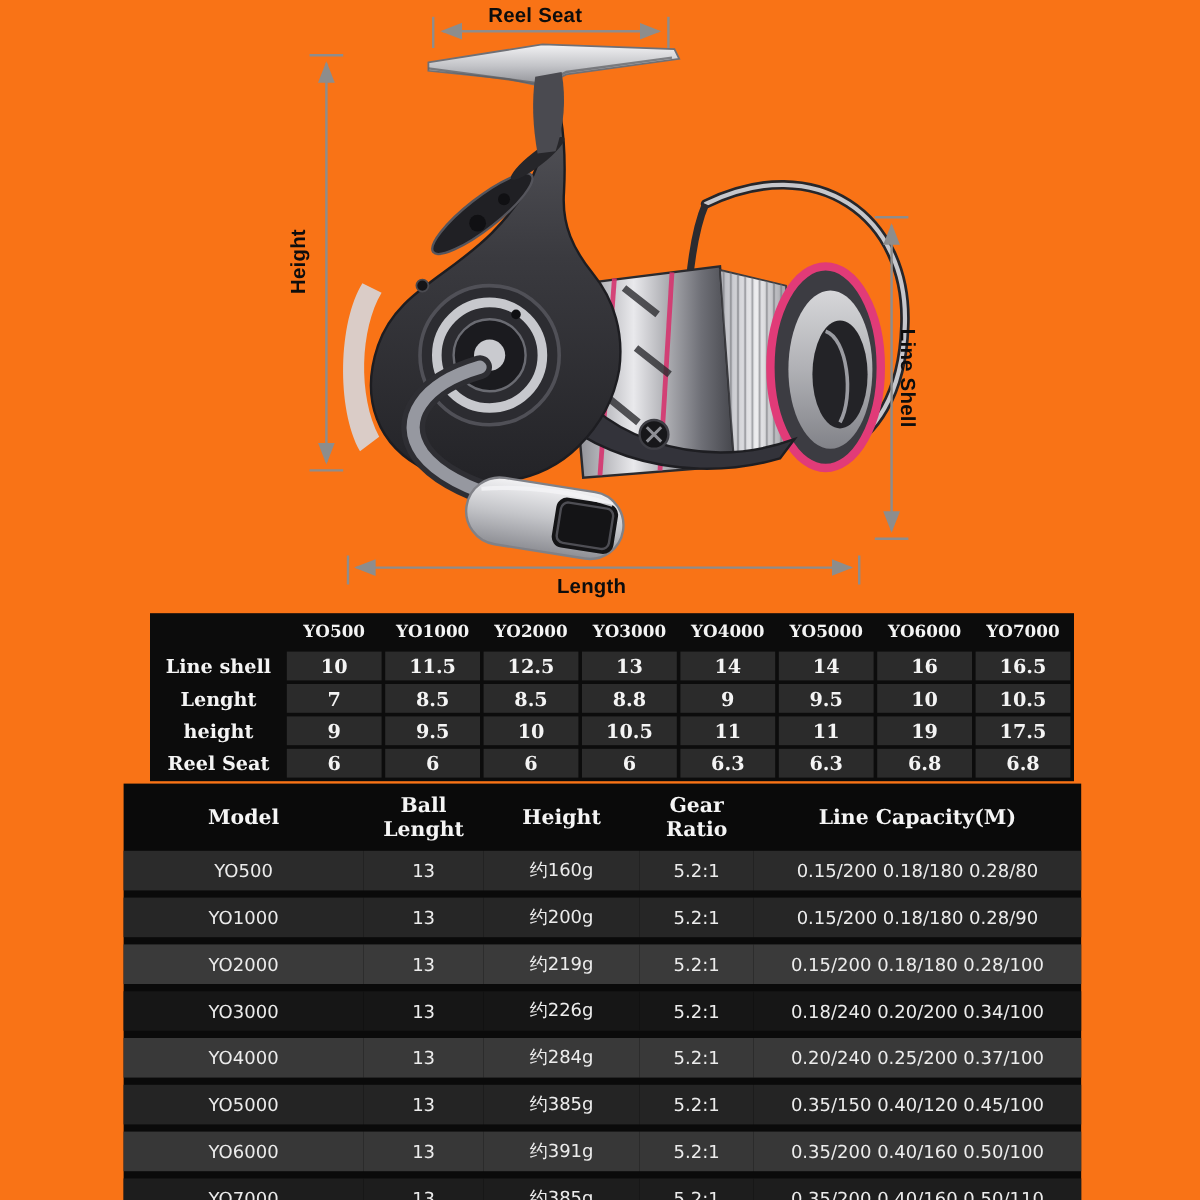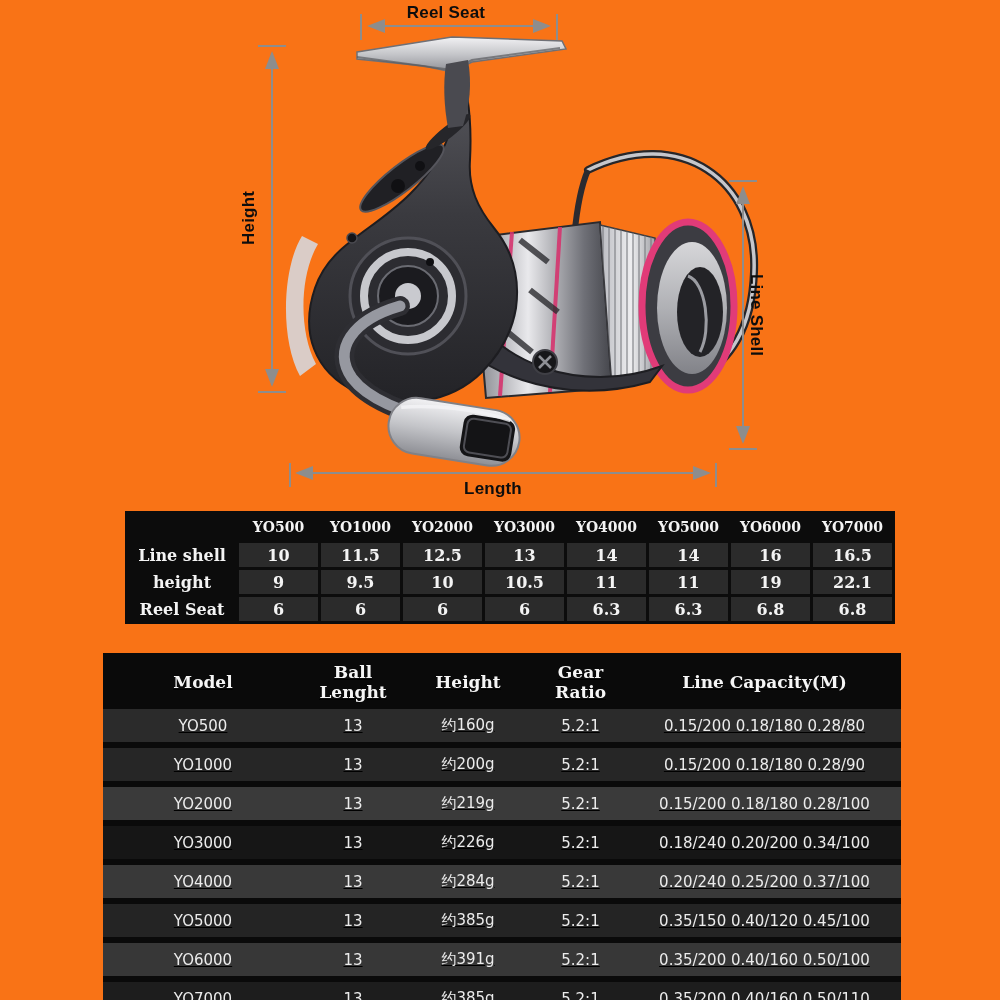--- a/index.html
+++ b/index.html
@@ -20,21 +20,21 @@
   #dim-table table{width:100%;border-collapse:separate;border-spacing:3px;table-layout:fixed;}
   #dim-table th,#dim-table td{color:#f4f4f4;text-align:center;
       font-family:"DejaVu Serif","Liberation Serif",serif;font-weight:bold;overflow:hidden;}
   #dim-table thead th{font-size:14px;height:24px;background:transparent;}
   #dim-table tbody th{font-size:16px;height:22px;background:transparent;}
   #dim-table td{font-size:16px;background:#2b2b2b;height:22px;}
   #dim-table col.lblcol{width:108px;}
 
   
   #spec-table{position:absolute;left:103px;top:653px;width:798px;height:347px;
-      background:#0a0a0a;box-sizing:border-box;padding:2px 0;text-decoration:underline;}
+      background:#0a0a0a;box-sizing:border-box;padding:2px 0;}
   #spec-table table{width:100%;border-collapse:separate;border-spacing:0 6px;table-layout:fixed;}
   #spec-table thead th{font-family:"DejaVu Serif","Liberation Serif",serif;font-weight:bold;
       font-size:17px;color:#f5f5f5;height:28px;text-align:center;background:transparent;}
   #spec-table td{font-family:"DejaVu Sans","Liberation Sans",sans-serif;font-size:15px;
       color:#ececec;text-align:center;height:31px;}
   #spec-table tbody tr:nth-child(1) td{background:#2b2b2b;}
   #spec-table tbody tr:nth-child(2) td{background:#262626;}
   #spec-table tbody tr:nth-child(3) td{background:#3a3a3a;}
   #spec-table tbody tr:nth-child(4) td{background:#161616;}
   #spec-table tbody tr:nth-child(5) td{background:#393939;}
@@ -191,29 +191,40 @@
             <td>10</td>
             <td>11.5</td>
             <td>12.5</td>
             <td>13</td>
             <td>14</td>
             <td>14</td>
             <td>16</td>
             <td>16.5</td>
           </tr>
           <tr>
+            <th>Lenght</th>
+            <td>7</td>
+            <td>8.5</td>
+            <td>8.5</td>
+            <td>8.8</td>
+            <td>9</td>
+            <td>9.5</td>
+            <td>10</td>
+            <td>10.5</td>
+          </tr>
+          <tr>
             <th>height</th>
             <td>9</td>
             <td>9.5</td>
             <td>10</td>
             <td>10.5</td>
             <td>11</td>
             <td>11</td>
             <td>19</td>
-            <td>22.1</td>
+            <td>17.5</td>
           </tr>
           <tr>
             <th>Reel Seat</th>
             <td>6</td>
             <td>6</td>
             <td>6</td>
             <td>6</td>
             <td>6.3</td>
             <td>6.3</td>
             <td>6.8</td>

